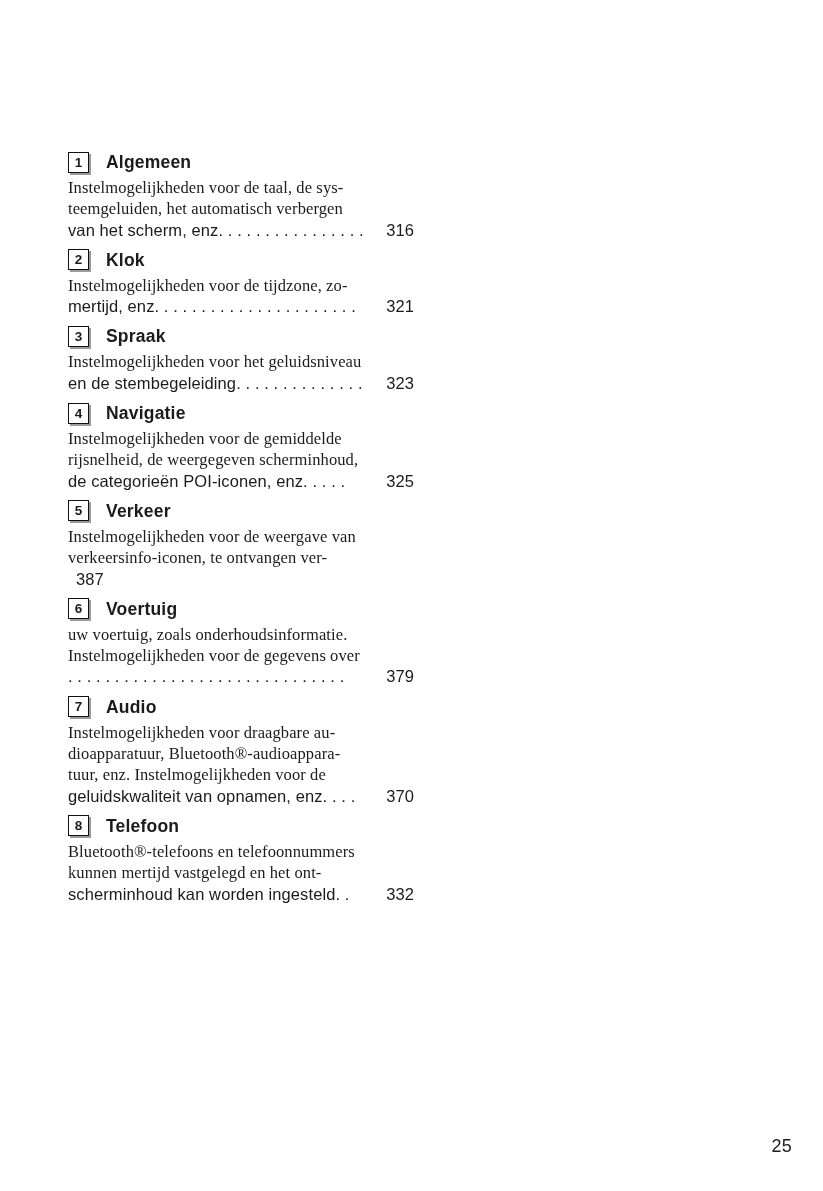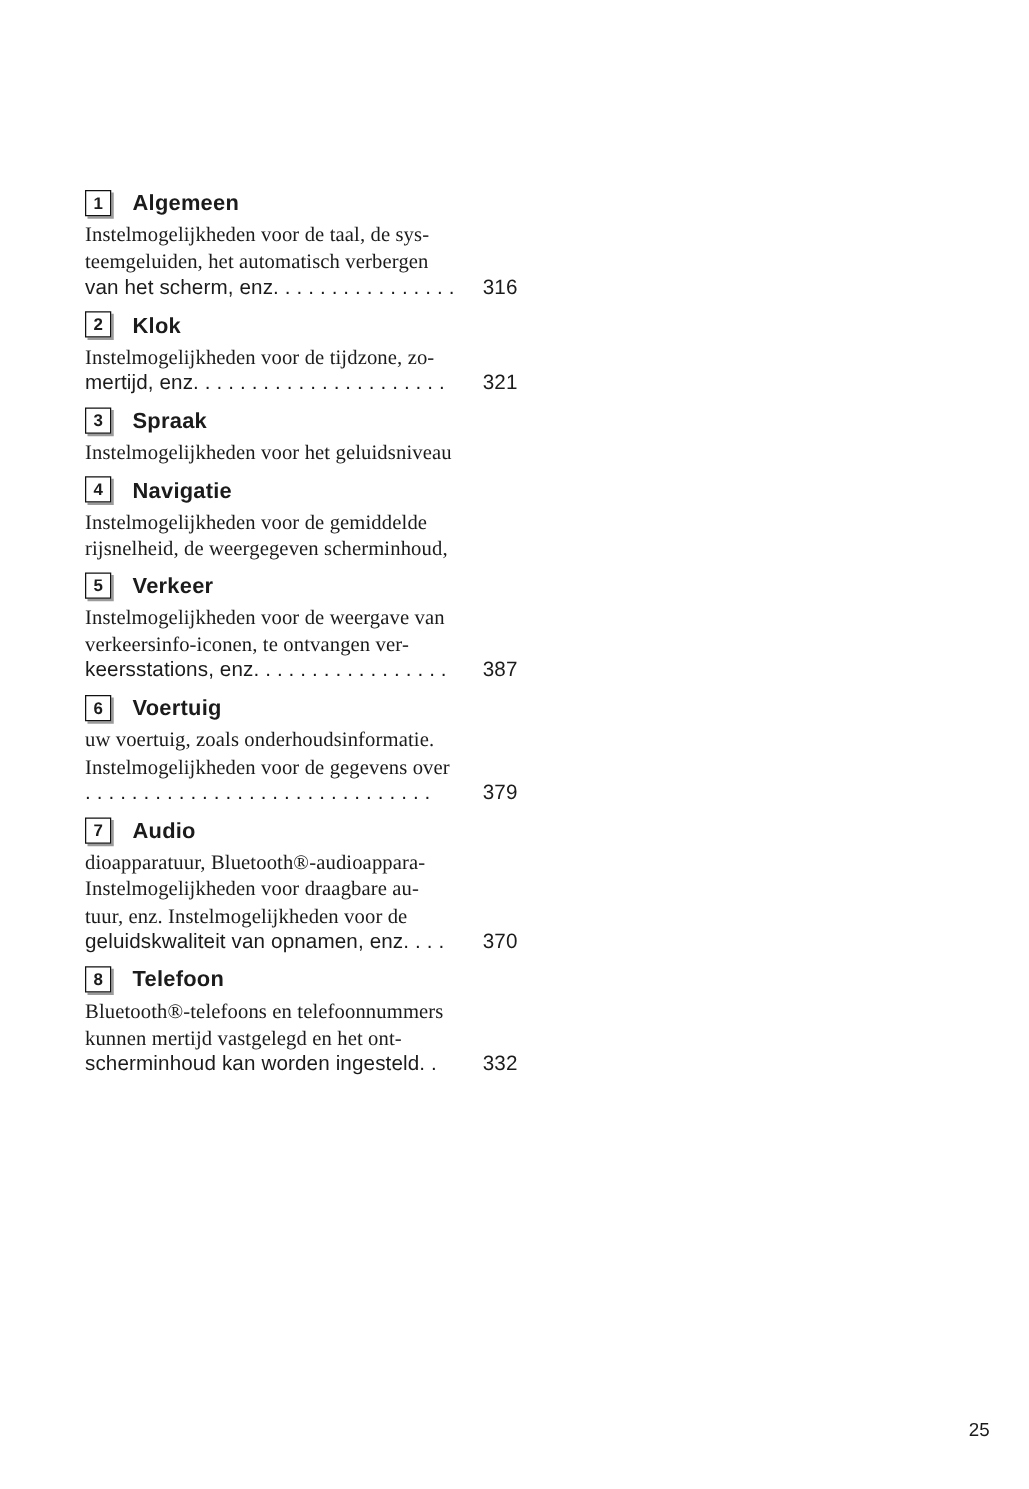--- a/index.html
+++ b/index.html
@@ -68,21 +68,21 @@
   }
   .pnum {
     flex: 0 0 auto;
     margin-left: 8px;
     text-align: left;
   }
   .folio {
     position: absolute;
     top: 1136px;
     right: 31px;
-    font-size: 15px;
+    font-size: 18px;
     letter-spacing: 0.2px;
   }
 </style>
 </head>
 <body>
 
 <div class="content">
 
   <div class="section">
     <div class="heading">
@@ -108,40 +108,47 @@
       <span class="pnum">321</span>
     </div>
   </div>
 
   <div class="section">
     <div class="heading">
       <span class="numbox">3</span>
       <span class="title">Spraak</span>
     </div>
     <div class="line">Instelmogelijkheden voor het geluidsniveau</div>
+    <div class="last-line">
+      <span class="leader">en de stembegeleiding. . . . . . . . . . . . . .</span>
+      <span class="pnum">323</span>
+    </div>
   </div>
 
   <div class="section">
     <div class="heading">
       <span class="numbox">4</span>
       <span class="title">Navigatie</span>
     </div>
     <div class="line">Instelmogelijkheden voor de gemiddelde</div>
     <div class="line">rijsnelheid, de weergegeven scherminhoud,</div>
+    <div class="last-line">
+      <span class="leader">de categorieën POI-iconen, enz. . . . .</span>
+      <span class="pnum">325</span>
+    </div>
   </div>
 
   <div class="section">
     <div class="heading">
       <span class="numbox">5</span>
       <span class="title">Verkeer</span>
     </div>
     <div class="line">Instelmogelijkheden voor de weergave van</div>
     <div class="line">verkeersinfo-iconen, te ontvangen ver-</div>
     <div class="last-line">
-      <span class="leader">keersstations, enz. . . . . . . . . . . . . . . . .</span>
       <span class="pnum">387</span>
     </div>
   </div>
 
   <div class="section">
     <div class="heading">
       <span class="numbox">6</span>
       <span class="title">Voertuig</span>
     </div>
     <div class="line">uw voertuig, zoals onderhoudsinformatie.</div>
@@ -150,22 +157,22 @@
       <span class="leader">. . . . . . . . . . . . . . . . . . . . . . . . . . . . . .</span>
       <span class="pnum">379</span>
     </div>
   </div>
 
   <div class="section">
     <div class="heading">
       <span class="numbox">7</span>
       <span class="title">Audio</span>
     </div>
+    <div class="line">Instelmogelijkheden voor draagbare au-</div>
     <div class="line">dioapparatuur, Bluetooth®-audioappara-</div>
-    <div class="line">Instelmogelijkheden voor draagbare au-</div>
     <div class="line">tuur, enz. Instelmogelijkheden voor de</div>
     <div class="last-line">
       <span class="leader">geluidskwaliteit van opnamen, enz. . . .</span>
       <span class="pnum">370</span>
     </div>
   </div>
 
   <div class="section">
     <div class="heading">
       <span class="numbox">8</span>

